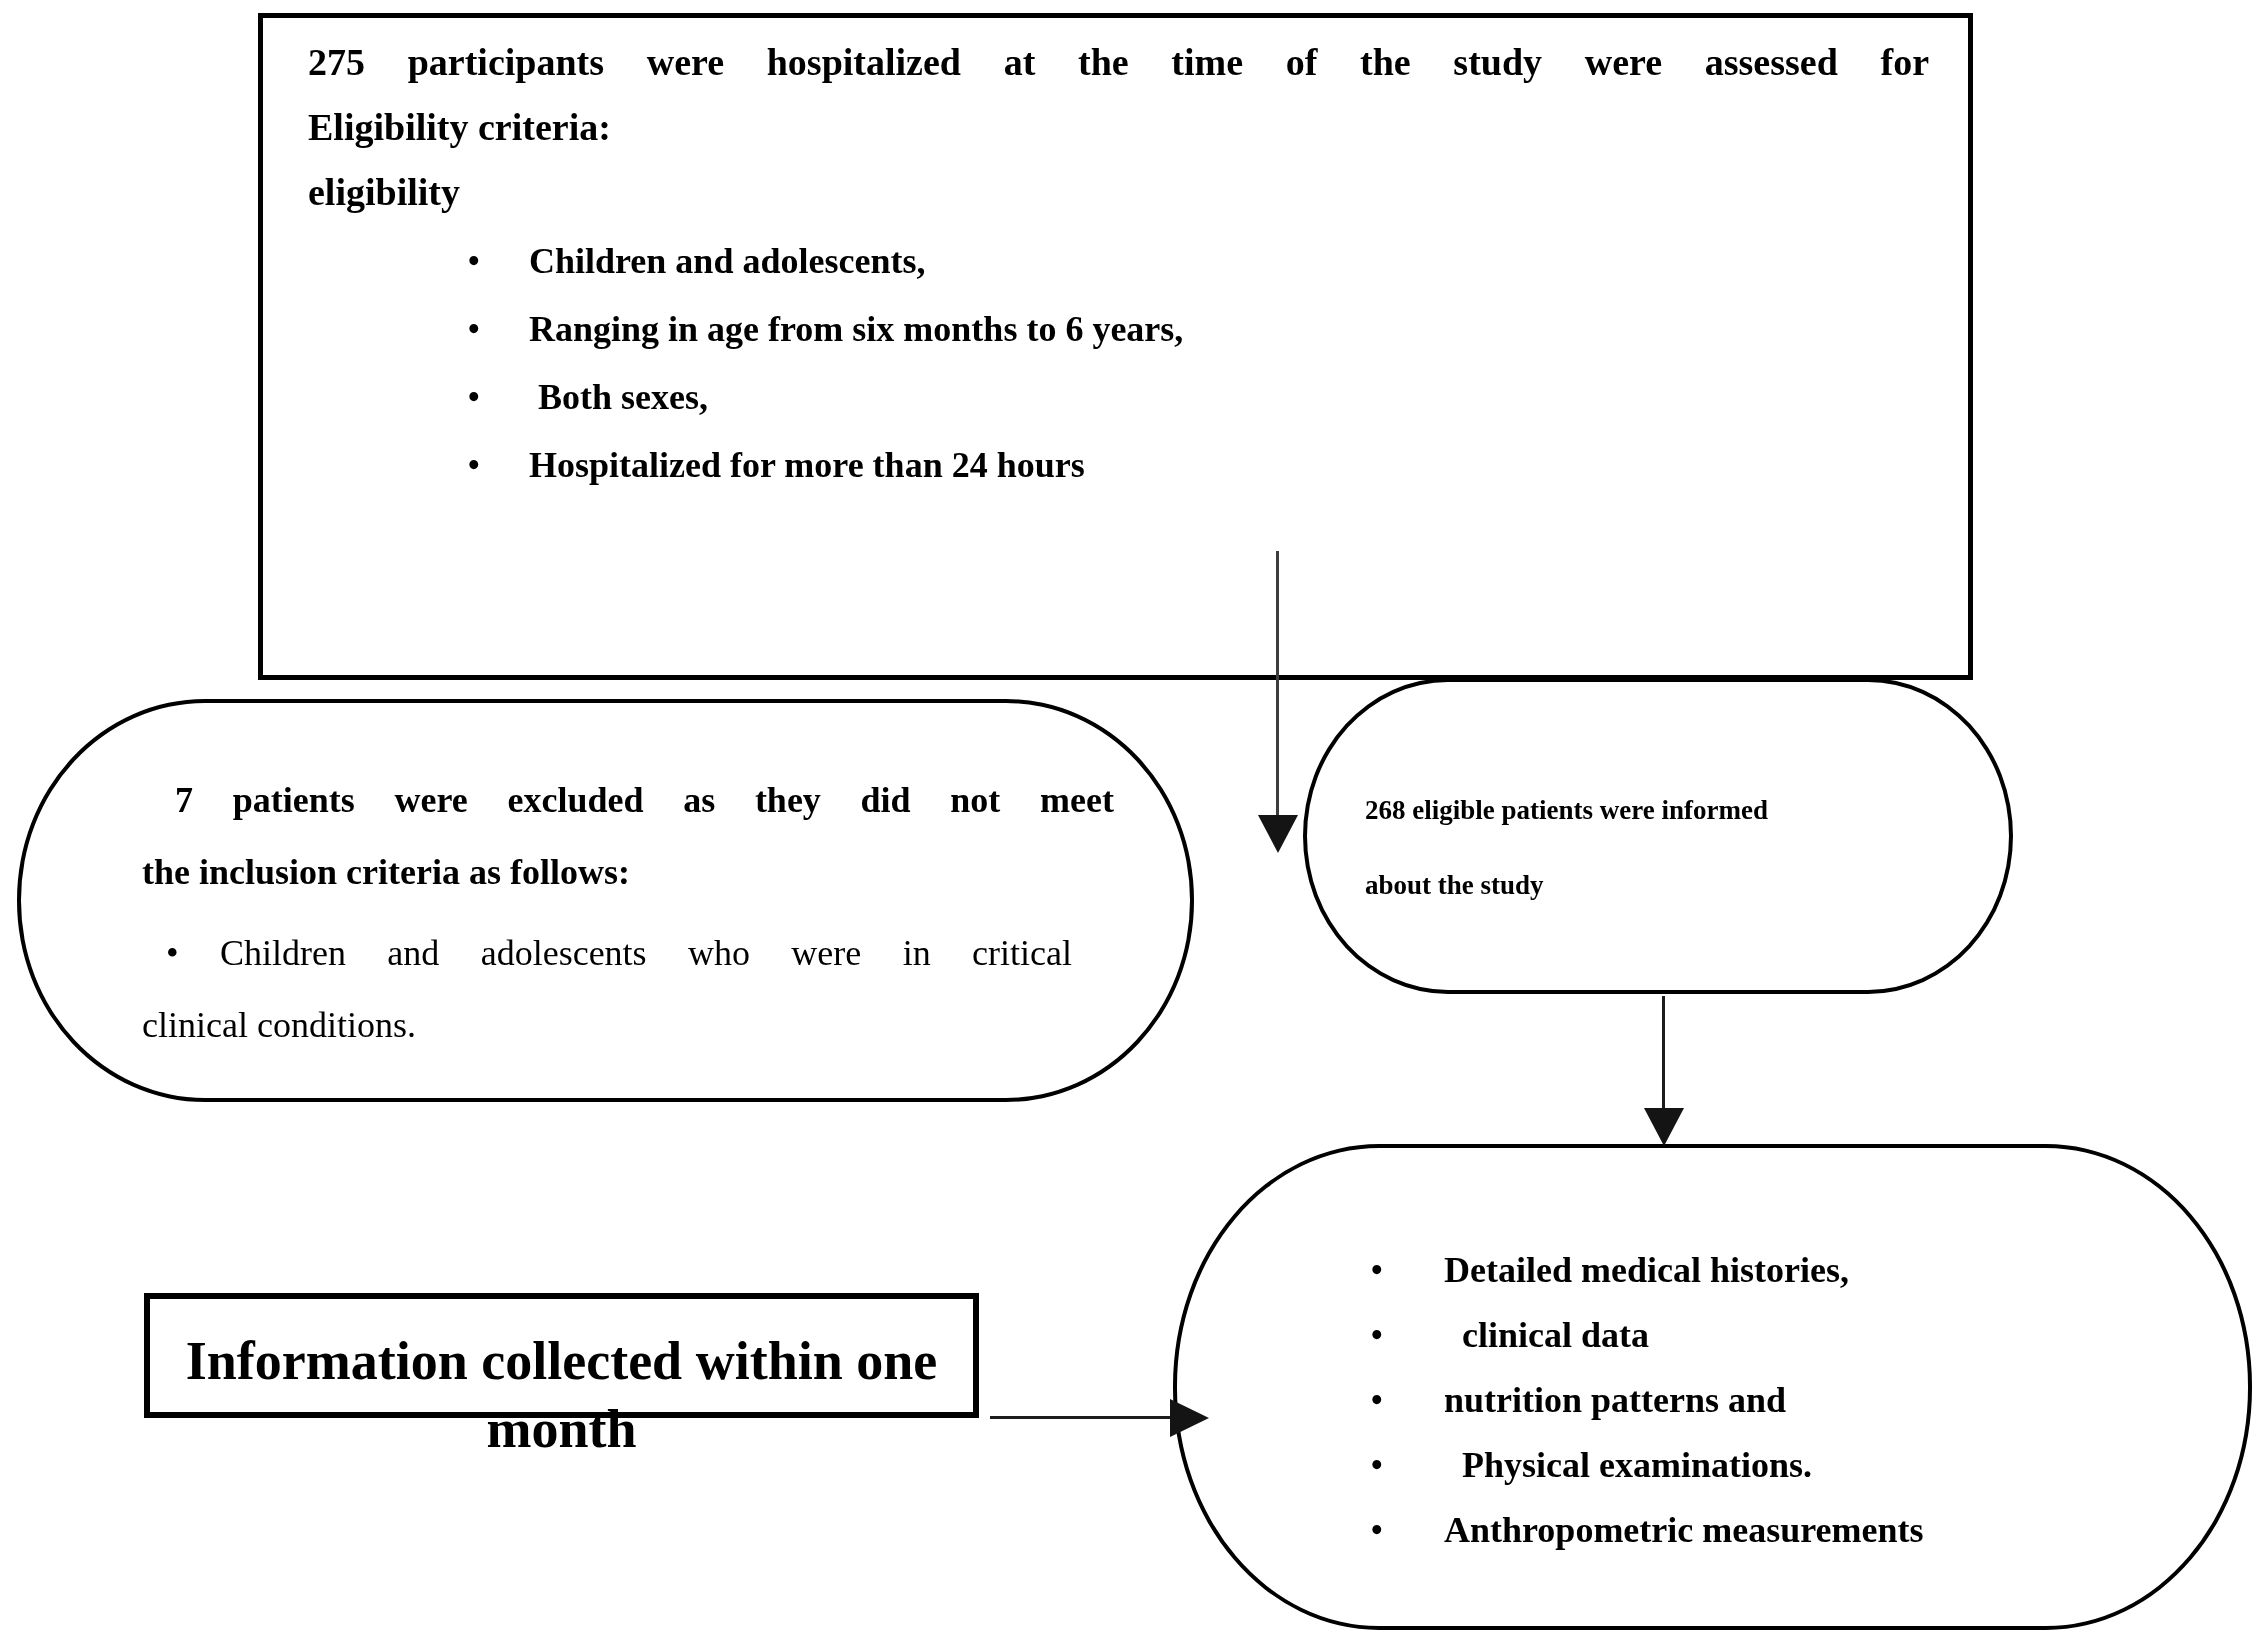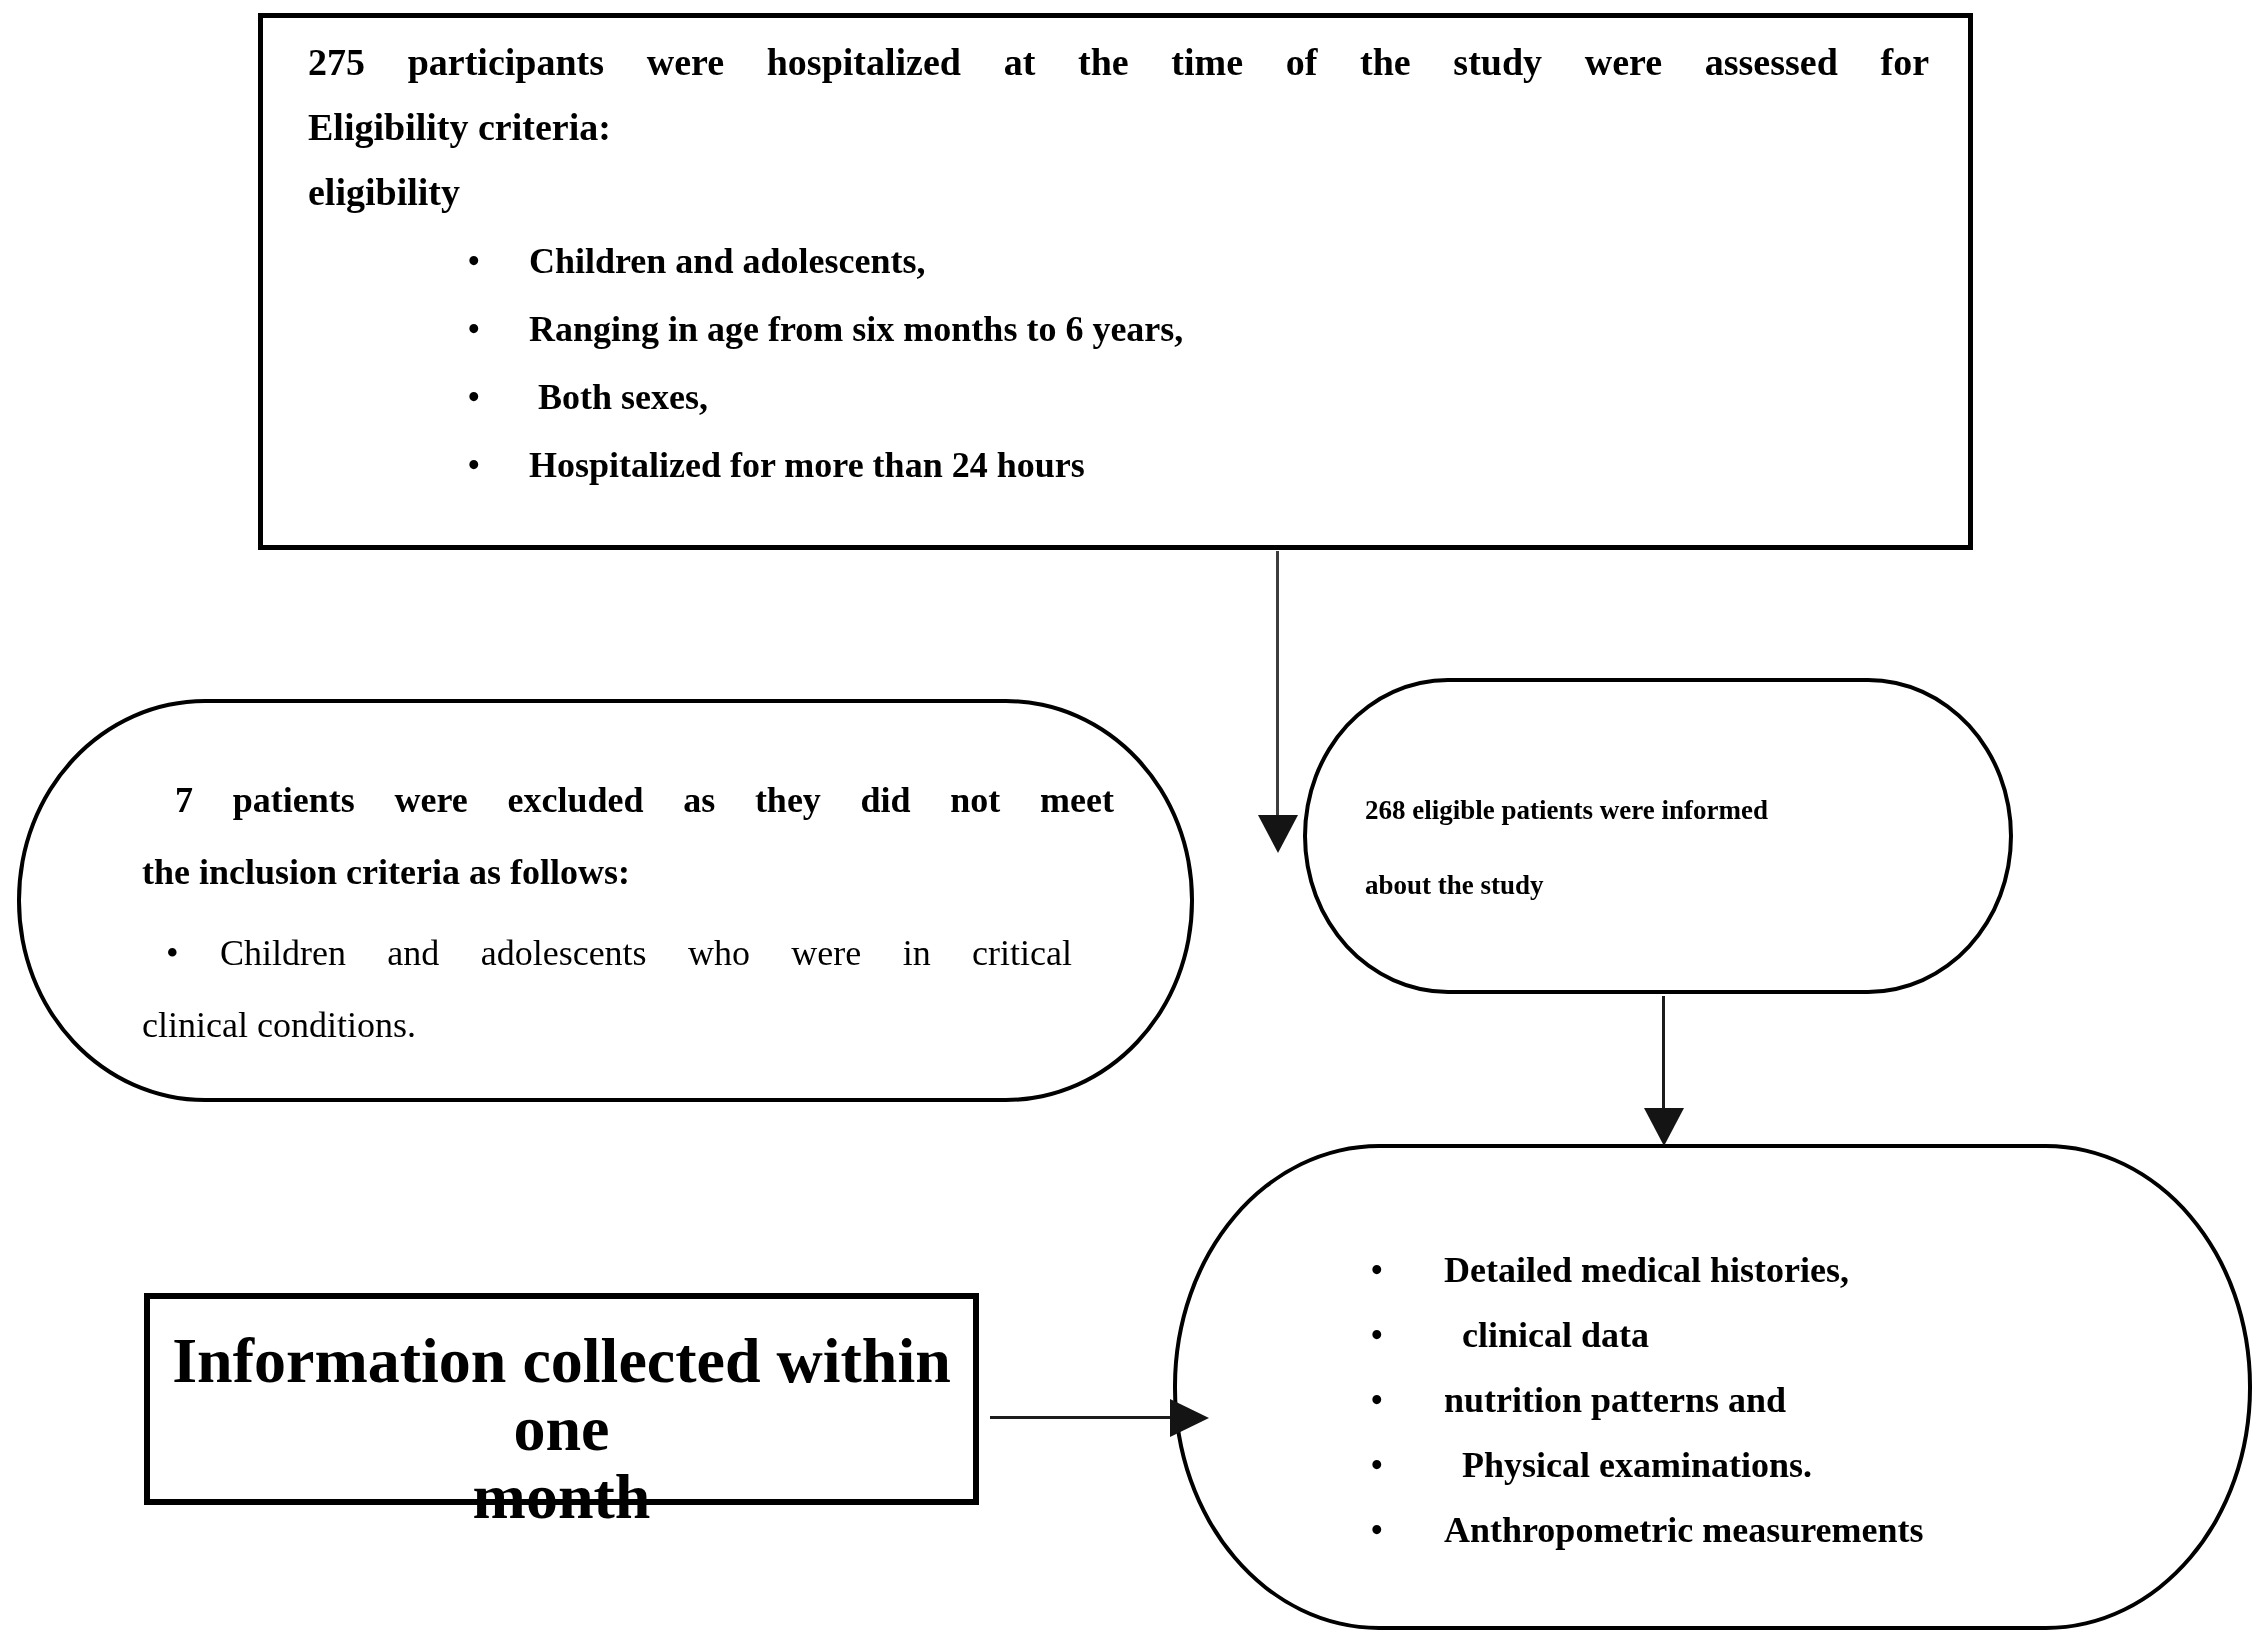--- a/index.html
+++ b/index.html
@@ -9,21 +9,21 @@
     height: 1645px;
     background: #ffffff;
     color: #000000;
     font-family: "Liberation Serif", "DejaVu Serif", serif;
     overflow: hidden;
   }
   .node { position: absolute; box-sizing: border-box; background: #ffffff; }
 
   
   .box-top {
-    left: 258px; top: 13.3px; width: 1715px; height: 537px;
+    left: 258px; top: 13.3px; width: 1715px; height: 667px;
     border: 5.5px solid #000;
     padding: 12px 39px 0 45px;
   }
   .tb-line { font-size: 38px; font-weight: bold; line-height: 65px; white-space: nowrap; }
   .jl { text-align: justify; text-align-last: justify; white-space: normal; }
   .tb-bullets { margin-top: 1.8px; }
   .brow { display: flex; line-height: 68px; font-size: 36px; font-weight: bold; }
   .brow .mark { flex: none; width: 61px; margin-left: 160px; font-size: 33px; }
   .brow .btxt { flex: 1; white-space: pre; }
 
@@ -47,25 +47,25 @@
     left: 1303px; top: 678px; width: 710px; height: 316px;
     border: 4.2px solid #000;
     border-radius: 145px / 158px;
     padding: 91px 36px 0 58px;
     font-size: 27px; font-weight: bold;
   }
   .in-line { line-height: 75px; }
 
   
   .box-collection {
-    left: 144px; top: 1293px; width: 835px; height: 212px;
+    left: 144px; top: 1293px; width: 835px; height: 125px;
     border: 6px solid #000;
     padding-top: 28px;
     text-align: center;
-    font-size: 64px; font-weight: bold;
+    font-size: 54px; font-weight: bold;
   }
   .cb-line { line-height: 68px; }
 
   
   .box-assessment {
     left: 1173px; top: 1144px; width: 1079px; height: 486px;
     border: 4.2px solid #000;
     border-radius: 206px / 242px;
     padding: 90px 30px 0 194px;
   }

